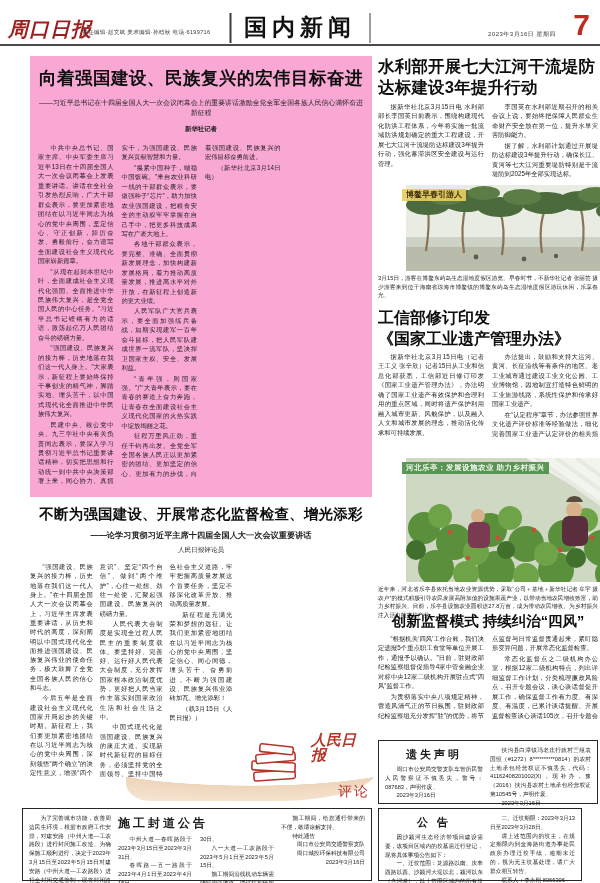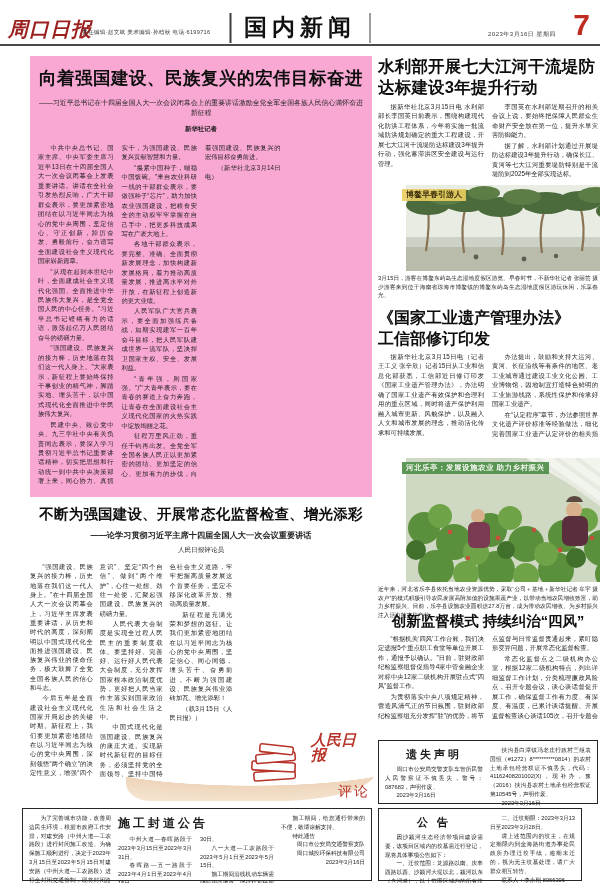--- a/index.html
+++ b/index.html
@@ -201,22 +201,22 @@
     </g>
   </svg>
   <div id="photo1-label" class="photo-label">博鳌早春引游人</div>
 </div>
 <div id="caption1" class="caption">
   <span class="cap-credit">新华社记者 张丽芸 摄</span>
   <span>3月15日，游客在博鳌东屿岛生态湿地度假区游览。早春时节，不少游客来到位于海南省琼海市博鳌镇的博鳌东屿岛生态湿地度假区游玩休闲，乐享春光。</span>
 </div>
 
 <div id="industry-headline" class="abs rh headline">
+  <div>工信部修订印发</div>
   <div>《国家工业遗产管理办法》</div>
-  <div>工信部修订印发</div>
 </div>
 <div id="industry-body" class="abs rh colbody">
     <p class="para">据新华社北京3月15日电（记者 王工义 张辛欣）记者15日从工业和信息化部获悉，工信部近日修订印发《国家工业遗产管理办法》，办法明确了国家工业遗产有效保护和合理利用的重点区域，同时将遗产保护利用融入城市更新、风貌保护，以及融入人文和城市发展的理念，推动活化传承和可持续发展。</p>
     <p class="para">办法提出，鼓励和支持大运河、黄河、长征沿线等有条件的地区、老工业城市通过建设工业文化公园、工业博物馆，因地制宜打造特色鲜明的工业旅游线路，系统性保护和传承好国家工业遗产。</p>
     <p class="para">在“认定程序”章节，办法参照世界文化遗产评价标准等经验做法，细化完善国家工业遗产认定评价的相关指标，并且新增了国家工业遗产认定条件。</p>
   </div>
 
 <div id="photo2" class="photo">
   <svg width="220" height="124" viewBox="0 0 220 124">
     <rect width="220" height="124" fill="#cfd8c2"></rect>

